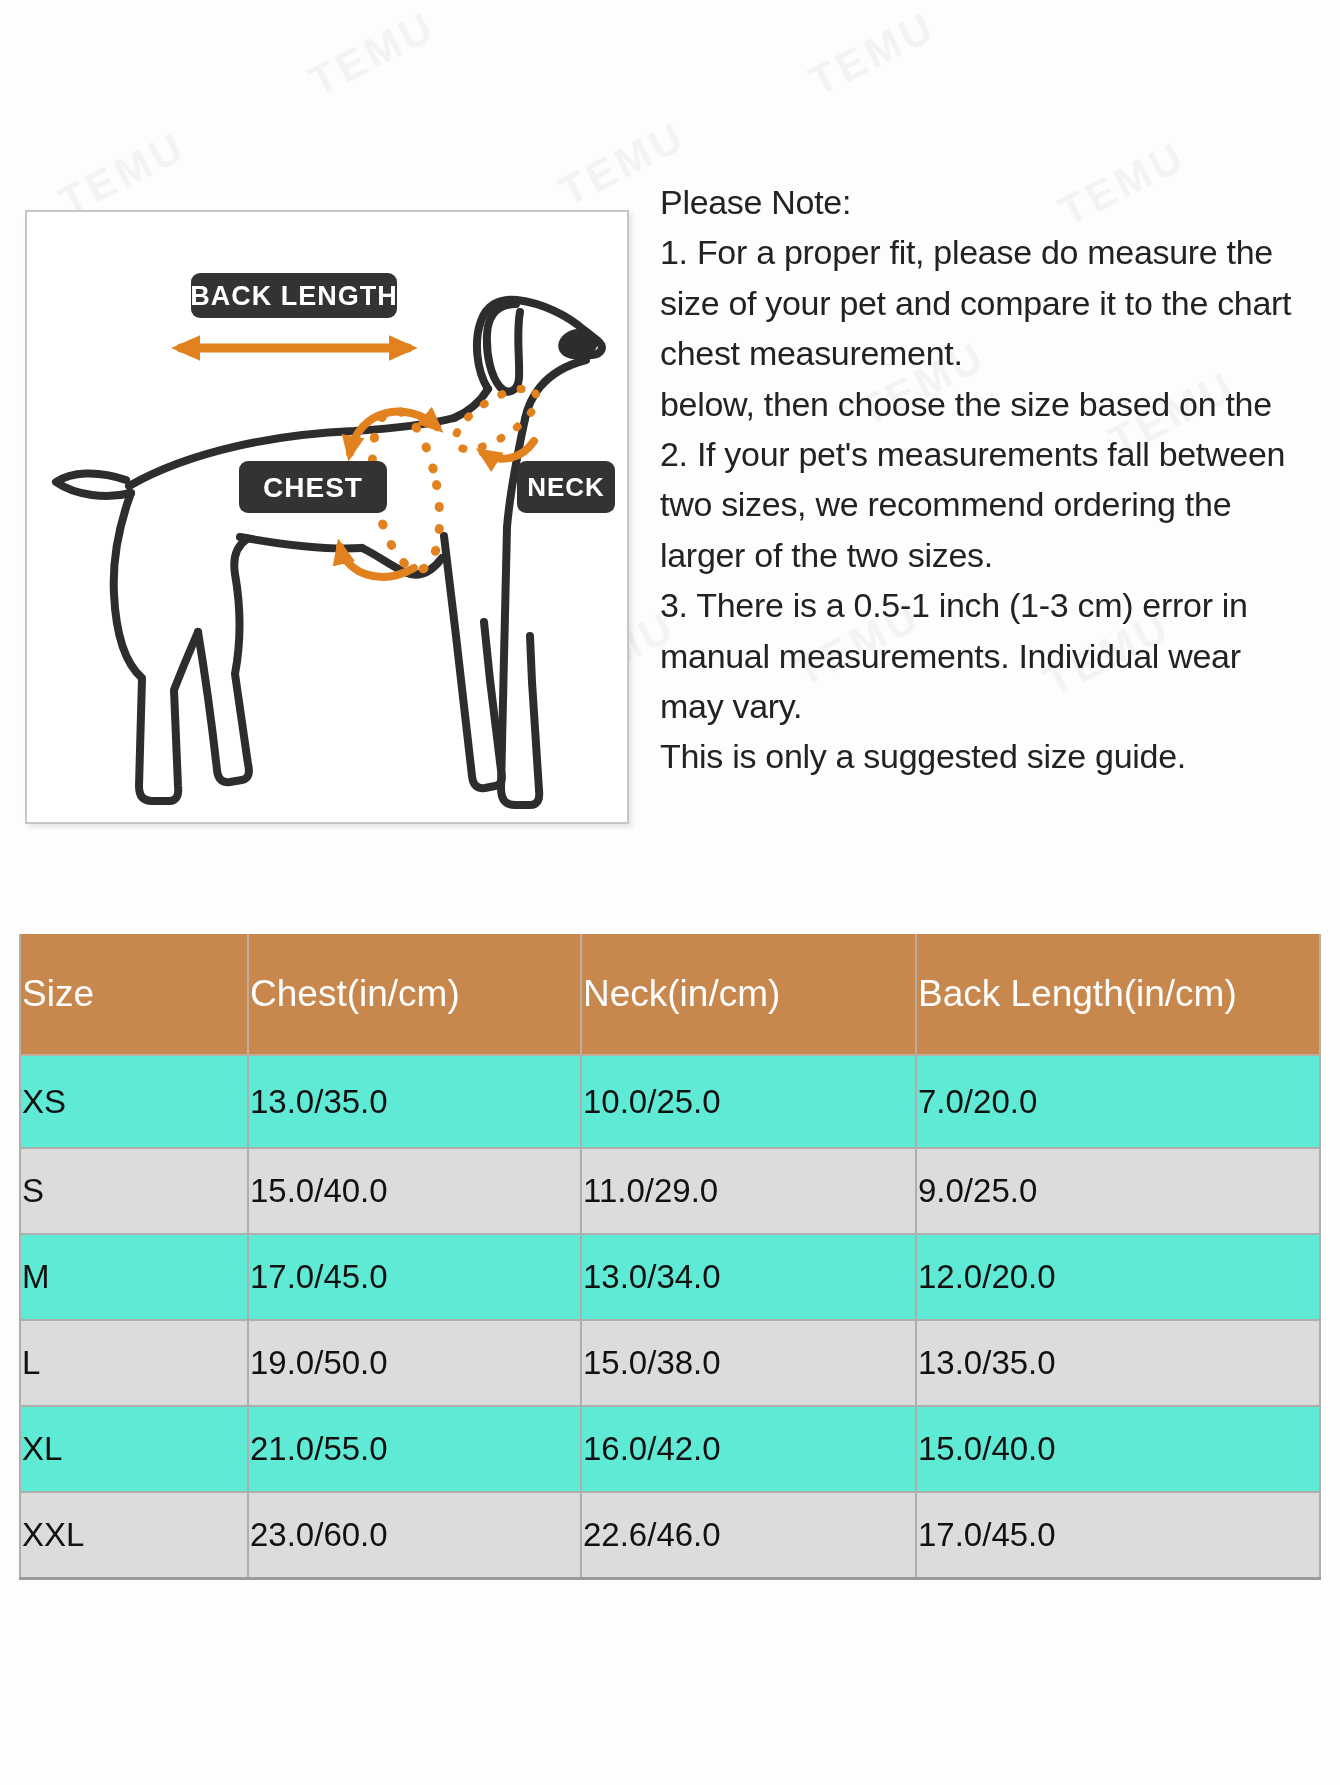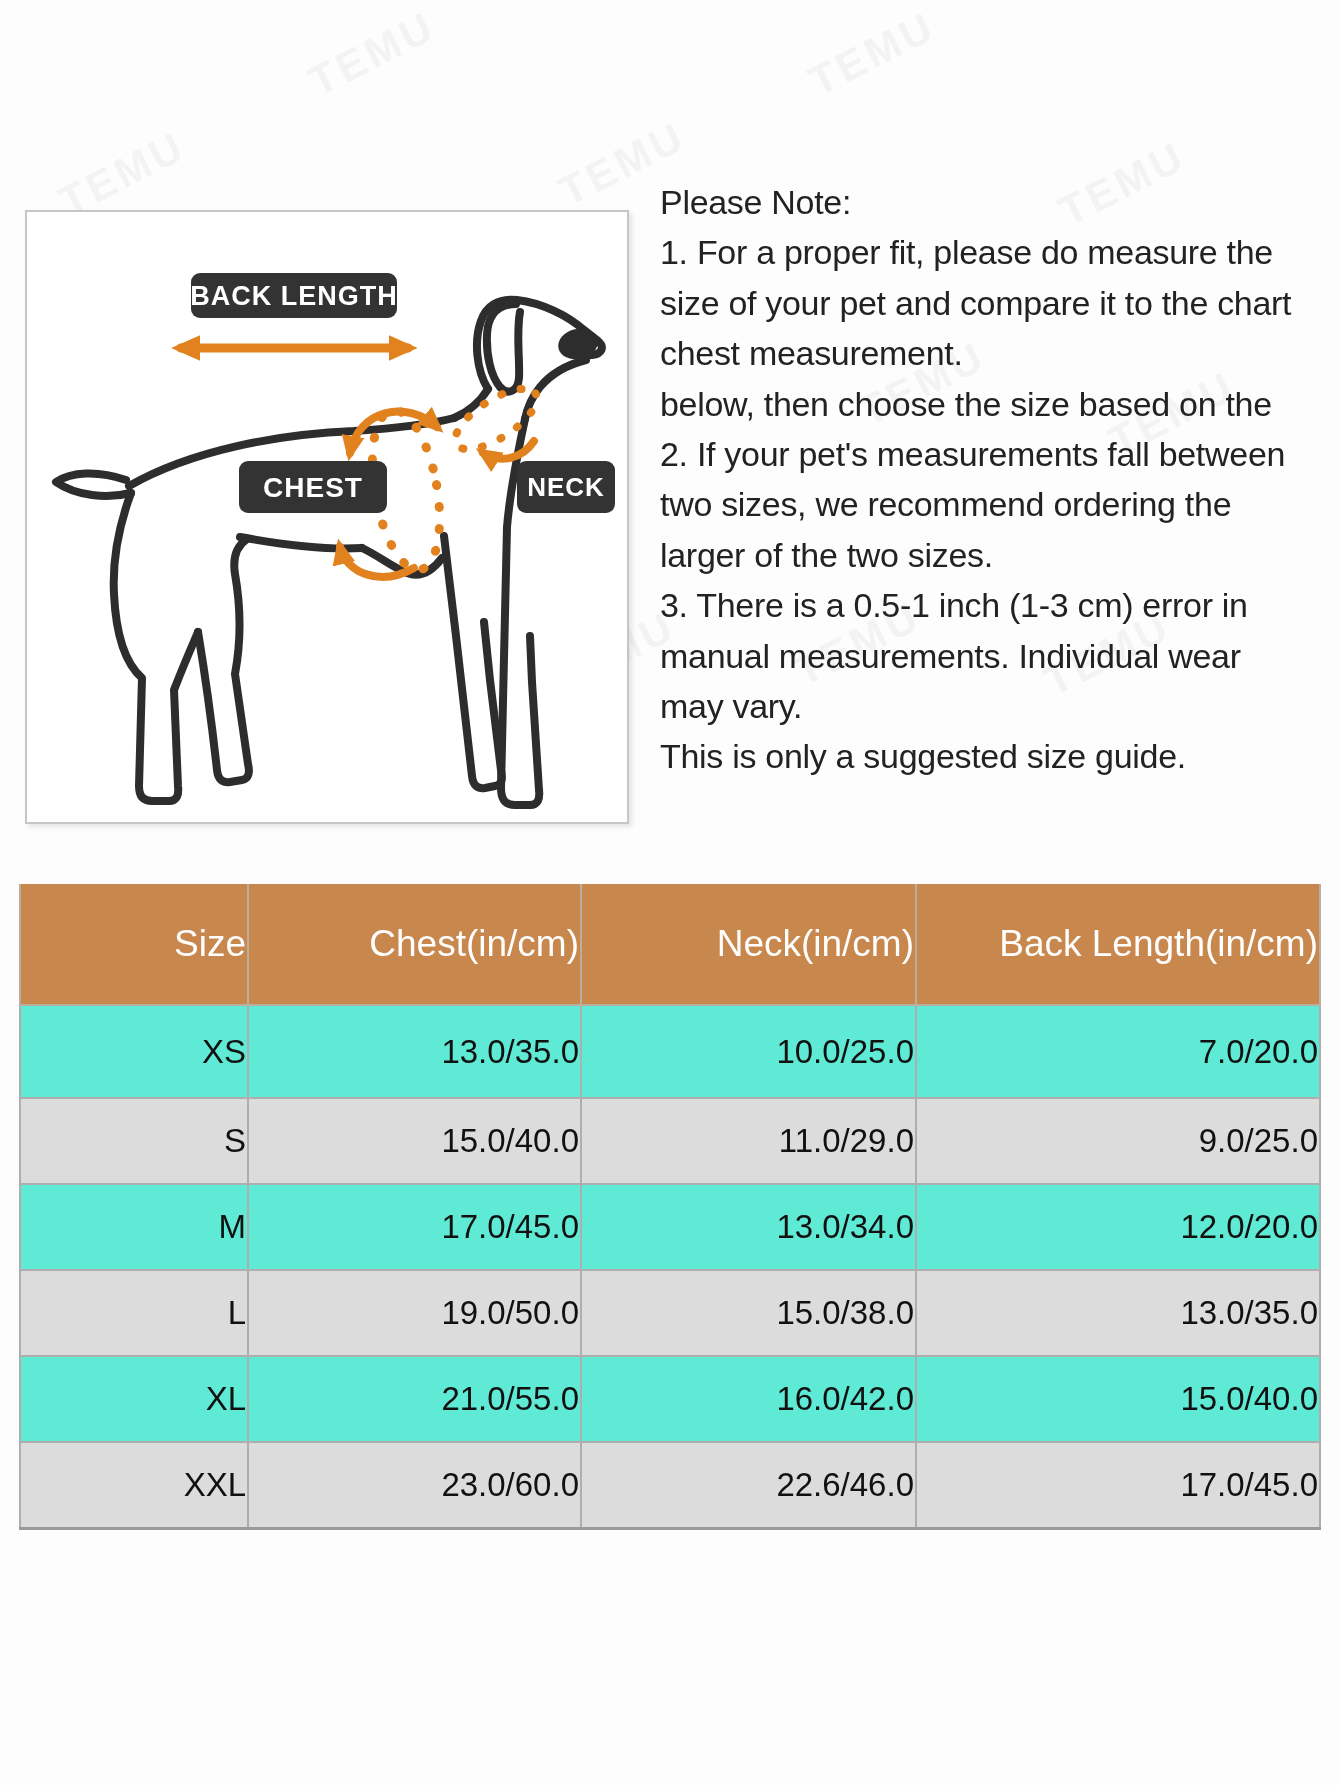--- a/index.html
+++ b/index.html
@@ -34,26 +34,26 @@
   
   #notes{
     position:absolute;left:660px;top:177px;width:660px;
     font-size:34px;line-height:50.4px;
     letter-spacing:-0.3px;
     color:#222222;
   }
   .note-line{white-space:nowrap;}
   
   #size-table{
-    position:absolute;left:19px;top:884px;
+    position:absolute;left:19px;top:934px;
     width:1300px;
     border-collapse:collapse;
     table-layout:fixed;
     font-size:33px;color:#111111;
-    text-align:right;
+    text-align:left;
     border-radius:23px;
   }
   #size-table th{
     background:#c8874c;color:#ffffff;
     font-weight:normal;font-size:37px;
     height:118px;
     border:2px solid #bcae9e;
     border-top:none;
   }
   #size-table td{

